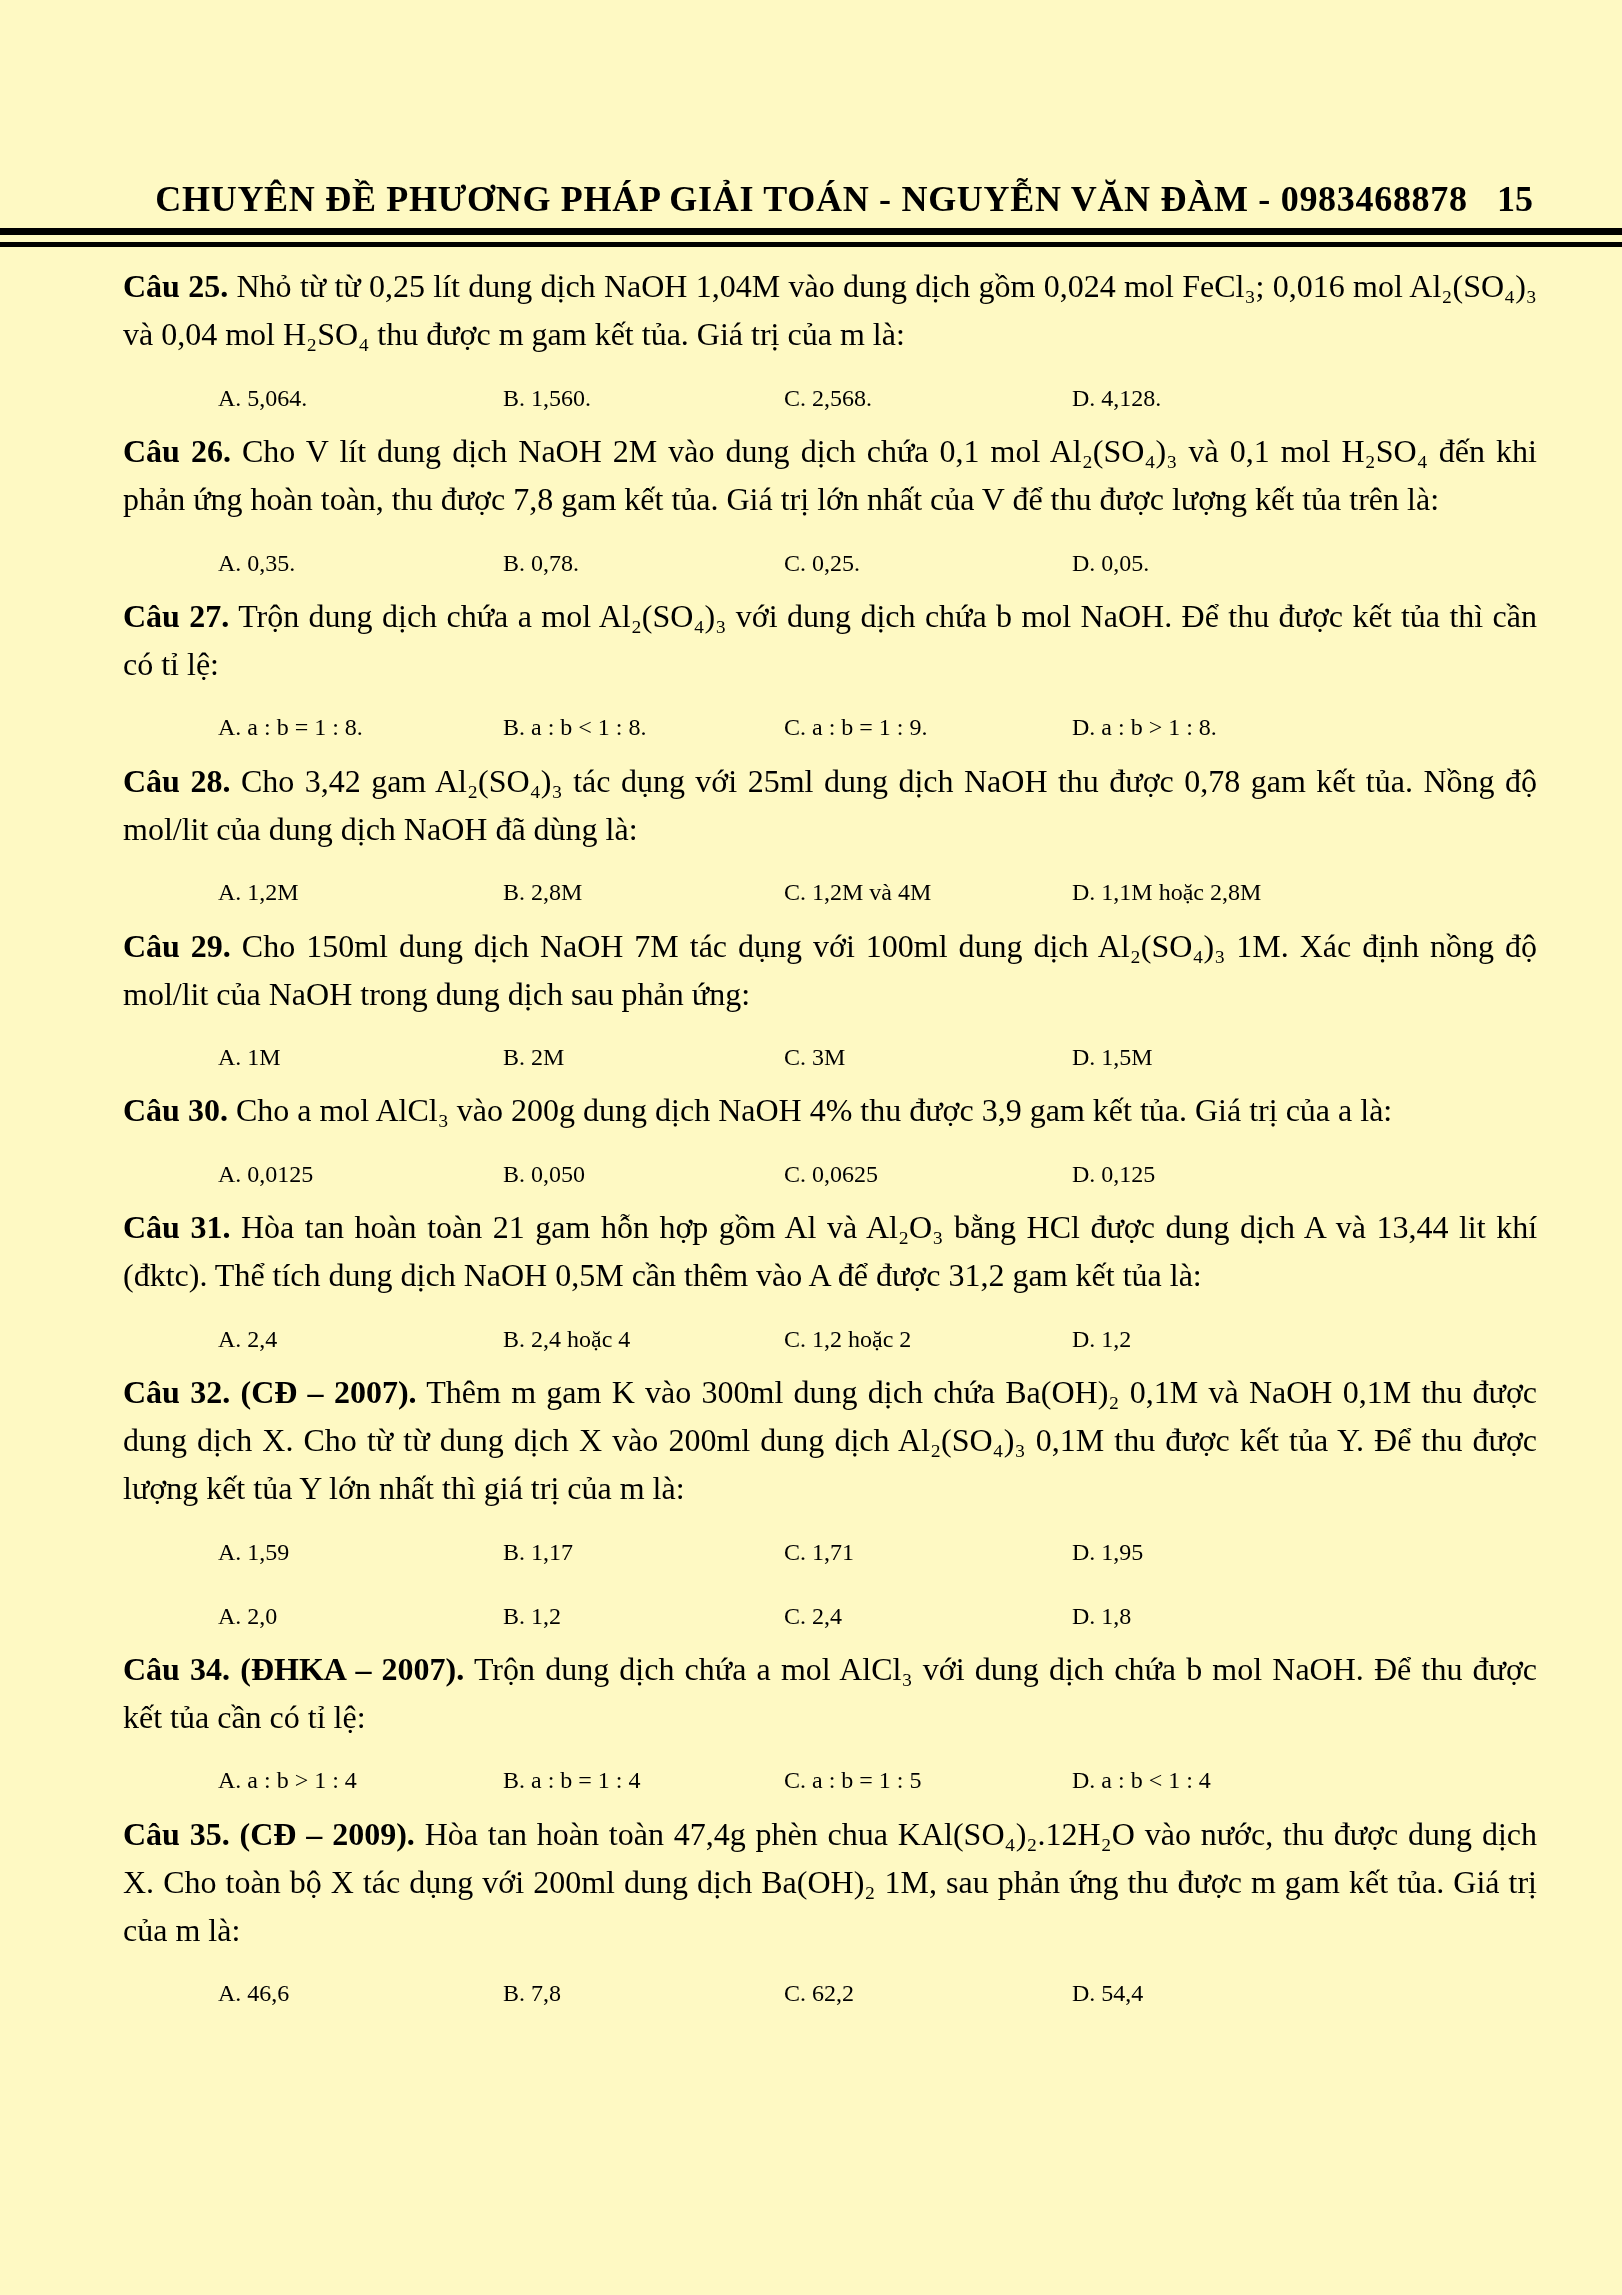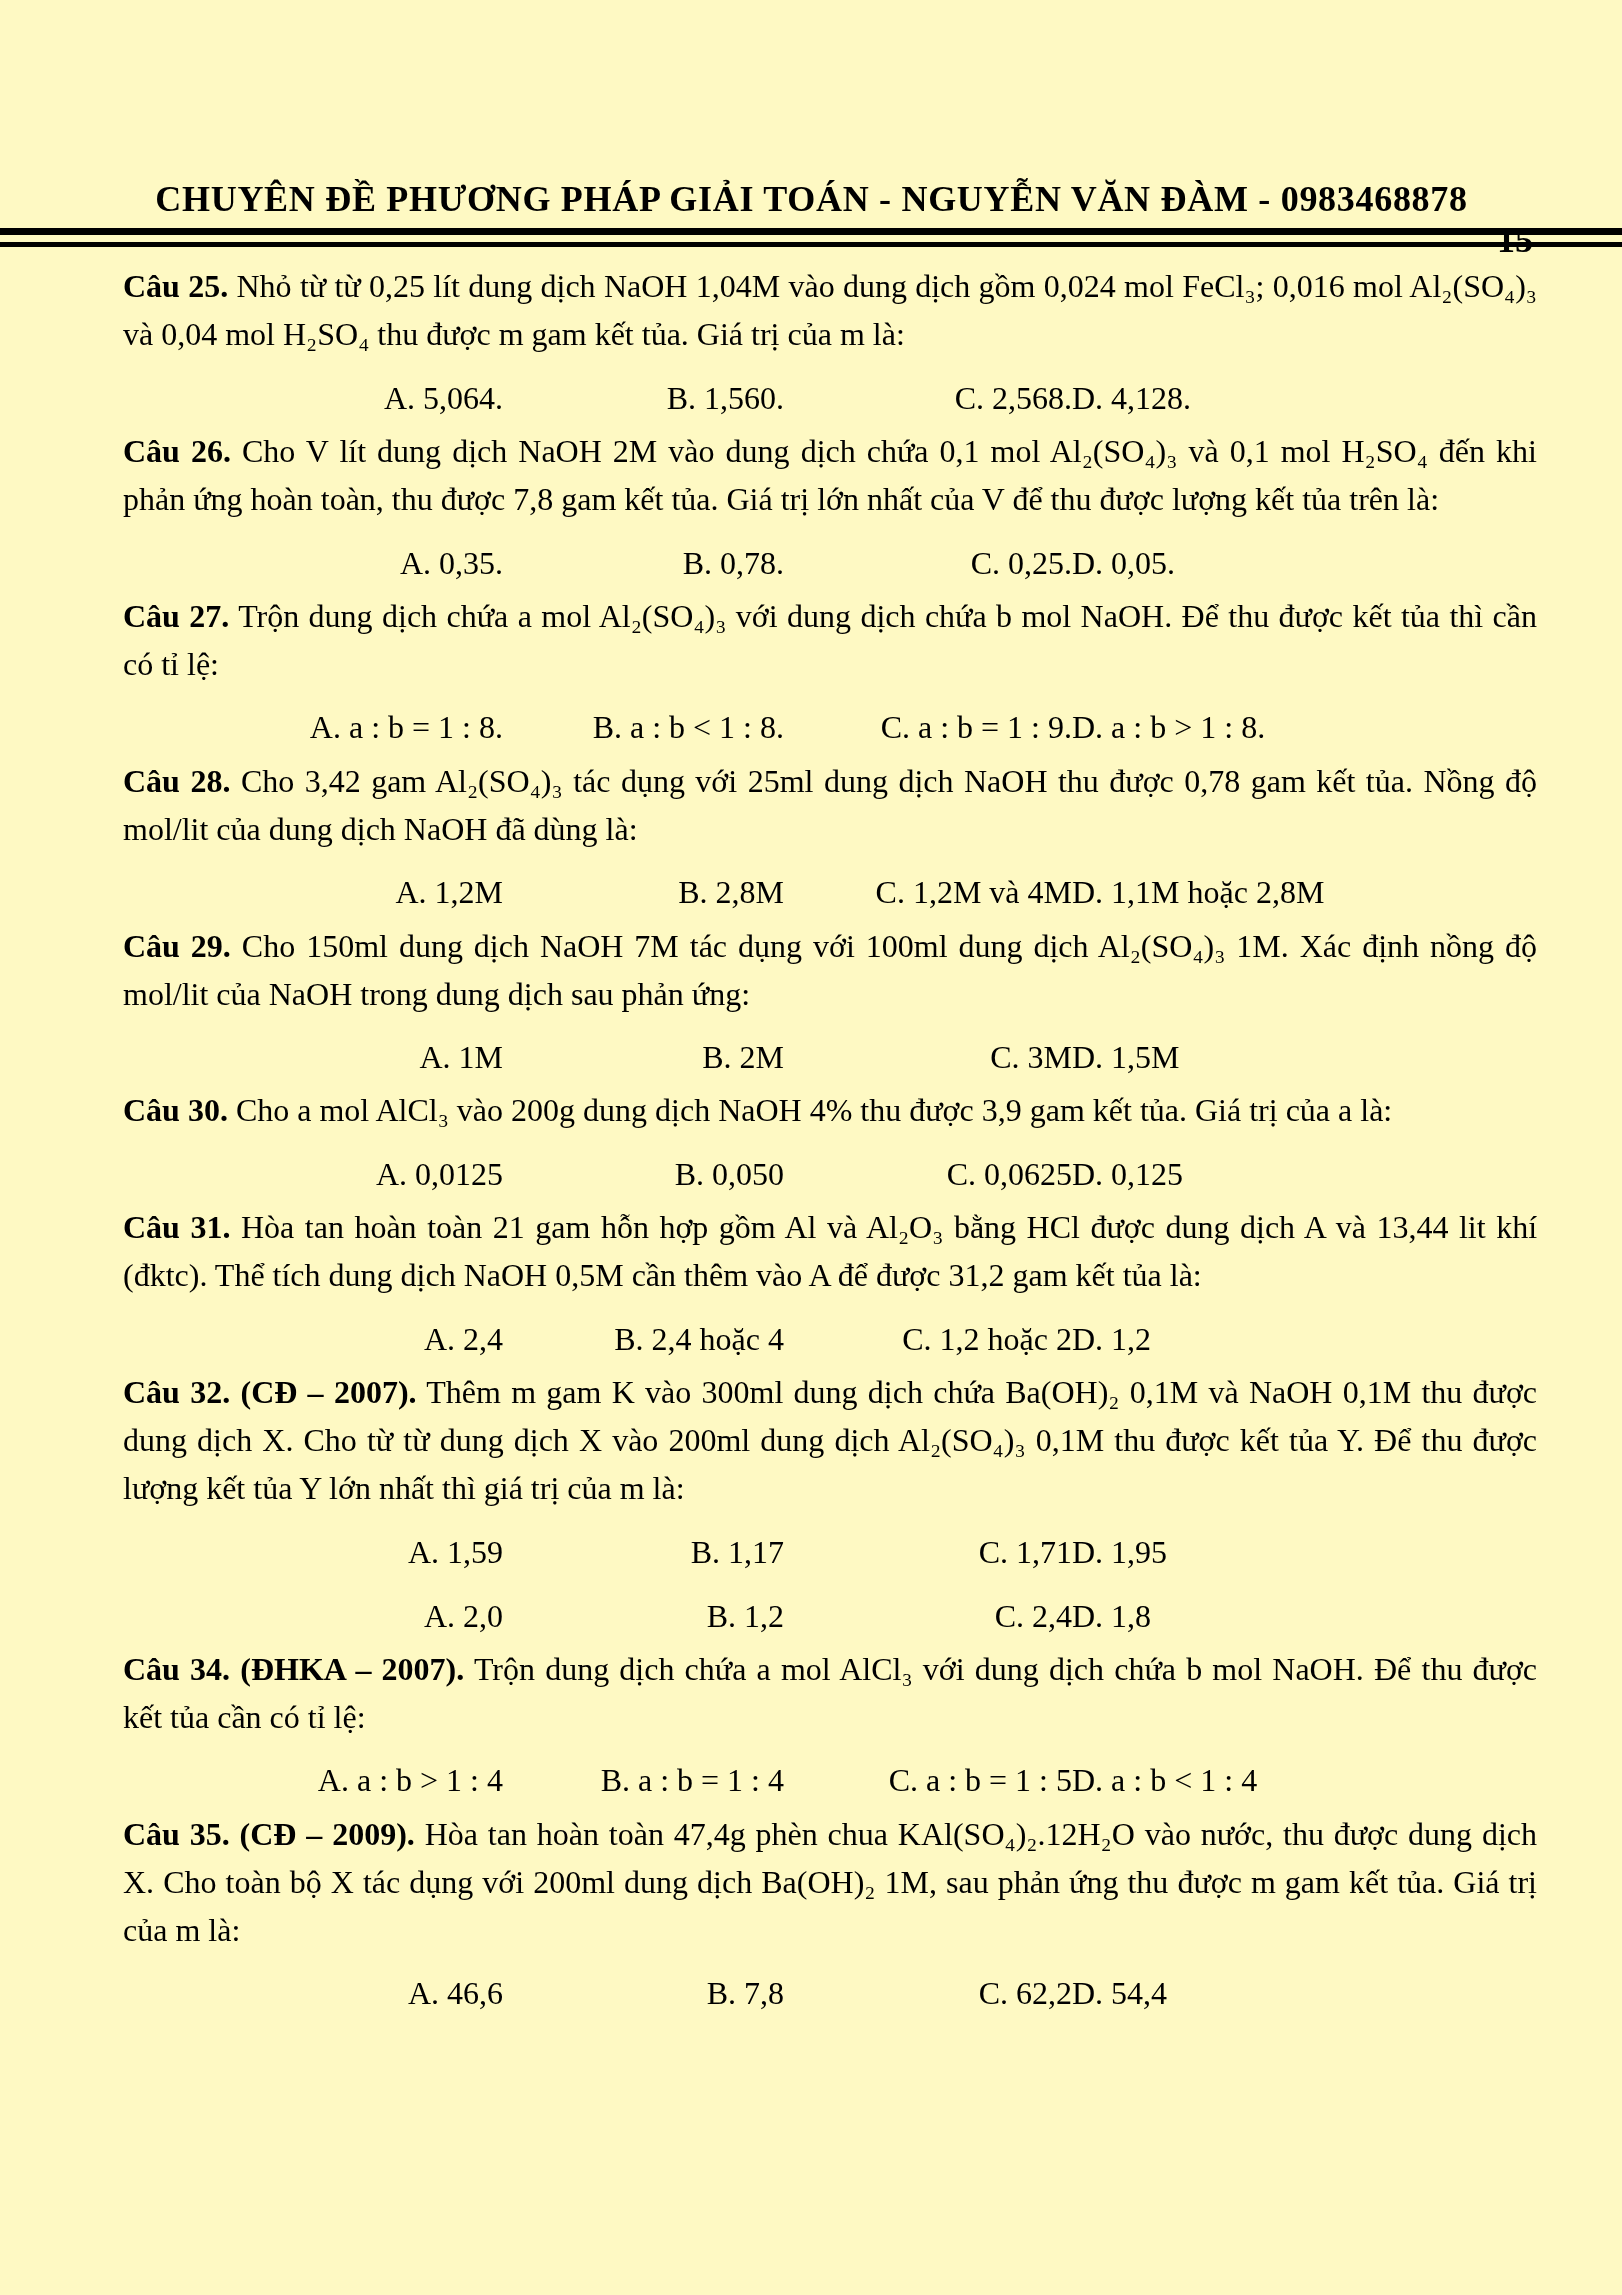--- a/index.html
+++ b/index.html
@@ -25,21 +25,20 @@
     font-size: 36px;
     line-height: 43px;
     letter-spacing: 0.7px;
   }
   .page-number {
     position: absolute;
     top: 0; right: 90px;
     font-weight: bold;
     font-size: 36px;
     line-height: 43px;
-    margin-top: 41px;
   }
   .divider {
     position: absolute;
     top: 228px; left: 0; right: 0;
     height: 6.5px;
     border-top: 7.9px solid #000;
     border-bottom: 5.2px solid #000;
   }
   .content {
     position: absolute;
@@ -50,23 +49,22 @@
     font-size: 32px;
     line-height: 48px;
     text-align: justify;
   }
   .qlabel, .qsource { font-weight: bold; }
   .options {
     display: flex;
     align-items: baseline;
     padding-left: 95px;
     margin: 15.7px 0 5.2px 0;
-    font-size: 32px;
+    font-size: 24px;
     line-height: 48px;
-    text-align: right;
   }
   .opt { flex: 0 0 auto; white-space: nowrap; }
   .opt-a { width: 285px; }
   .opt-b { width: 281px; }
   .opt-c { width: 288px; }
   .opt-d { width: auto; }
 </style>
 </head>
 <body>
 

